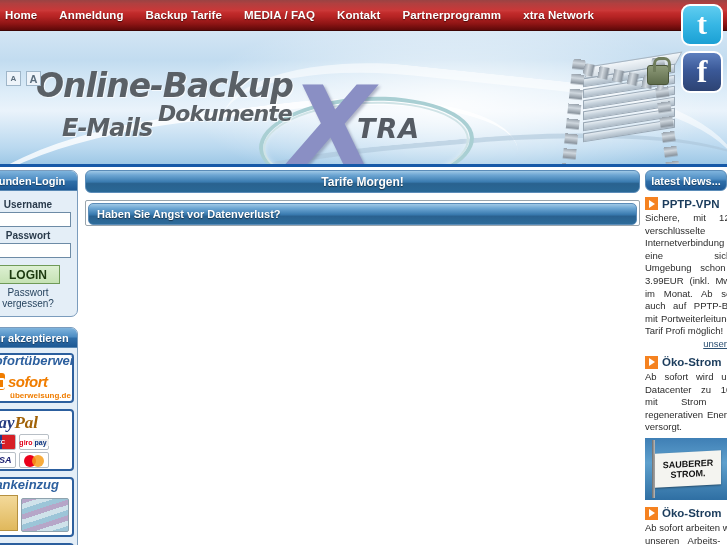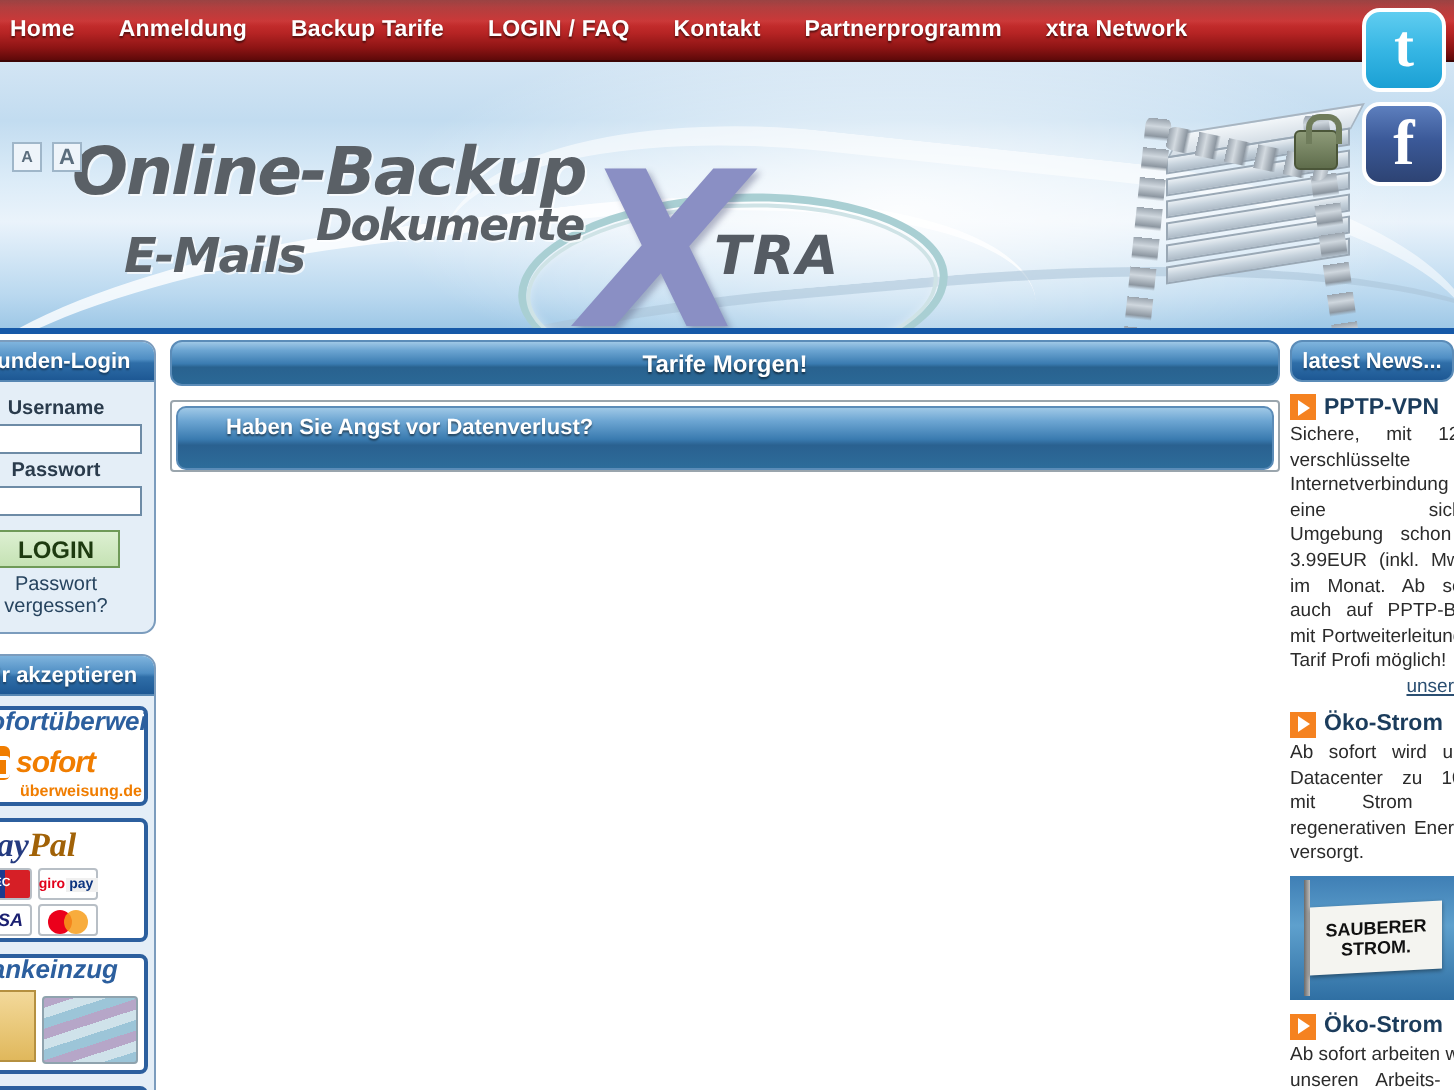--- a/index.html
+++ b/index.html
@@ -305,21 +305,21 @@
     background: linear-gradient(to bottom, #9fc8e6 0%, #6ca5d2 20%, #3a7bb0 52%, #29628f 60%, #2a6896 100%);
     color: #fff; font-size: 12px; font-weight: bold; text-align:center;
     line-height: 22px; text-shadow: 0 1px 1px rgba(0,0,0,.5);
     margin-bottom: 7px;
   }
   .box {
     border: 1px solid #9aa5ad; background:#fff;
     border-radius: 2px;
   }
   .box-head {
-    height: 32px; line-height: 21px; padding-left: 24px;
+    height: 22px; line-height: 21px; padding-left: 8px;
     background: linear-gradient(to bottom, #9fc8e6 0%, #6ca5d2 22%, #3a7bb0 52%, #2a6190 62%, #2d6c9a 100%);
     color:#fff; font-size:11px; font-weight:bold;
     text-shadow: 0 1px 1px rgba(0,0,0,.5);
     border: 1px solid #5b8cb8; border-radius: 5px;
     margin: 2px 2px 0 2px;
   }
   .box-body { padding: 8px 8px 10px 8px; min-height: 38px; }
   .cta-btn {
     display:inline-block;
     background: linear-gradient(to bottom, #d44a4a 0%, #b82626 18%, #9c1414 52%, #8c1111 70%, #a81c1c 100%);
@@ -381,21 +381,21 @@
 </head>
 <body>
 
 <div id="page">
 
   <div class="navbar">
     <div class="nav-items">
       <a class="nav-item">Home</a>
       <a class="nav-item">Anmeldung</a>
       <a class="nav-item">Backup Tarife</a>
-      <a class="nav-item">LOGIN / FAQ</a>
+      <a class="nav-item">MEDIA / FAQ</a>
       <a class="nav-item">Kontakt</a>
       <a class="nav-item">Partnerprogramm</a>
       <a class="nav-item">xtra Network</a>
     </div>
   </div>
 
   <div class="social">
     <div class="soc-ico soc-tw">
       <span class="soc-glyph">t</span>
     </div>

